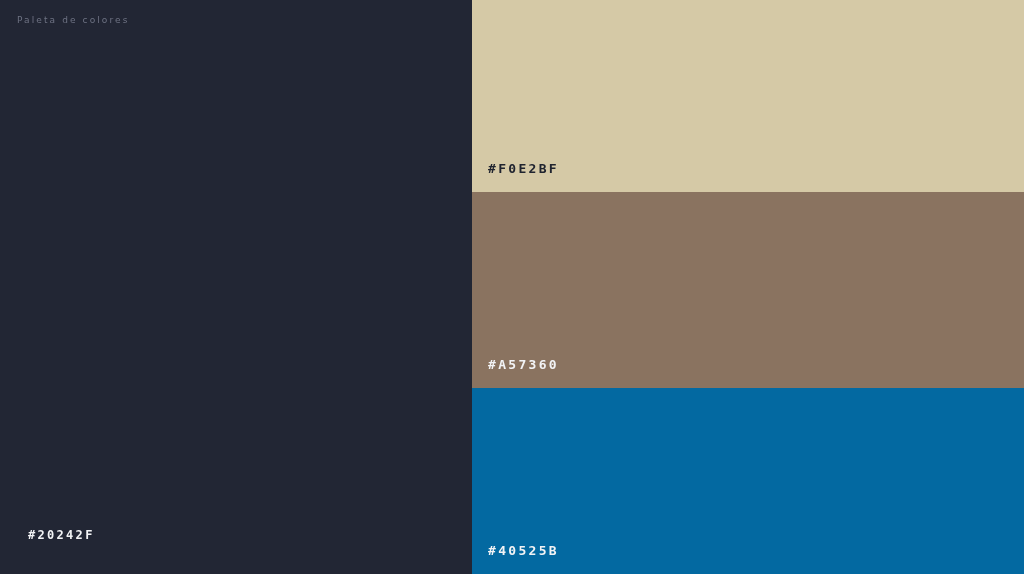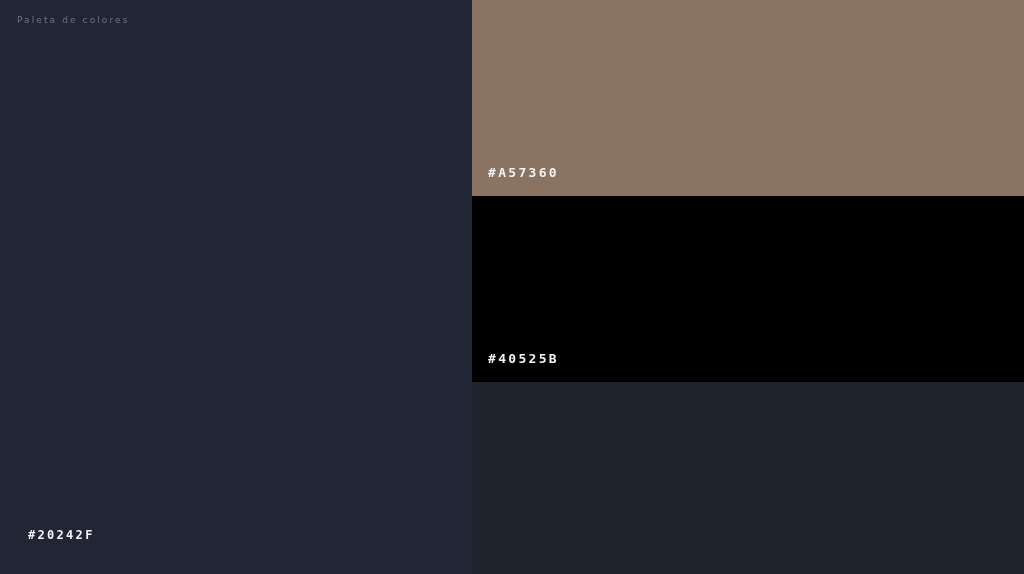--- a/index.html
+++ b/index.html
@@ -99,23 +99,26 @@
 
 <div id="palette-app">
 
   <div class="feature-panel" style="background-color: rgb(34, 38, 52);">
     <div class="palette-title">Paleta de colores</div>
     <div class="feature-hex">#20242F</div>
   </div>
 
   <div class="swatch-stack">
 
+    <div class="swatch swatch-1" style="background-color: rgb(213, 201, 166);">
+      <div class="swatch-hex hex-on-light">#F0E2BF</div>
+    </div>
 
     <div class="swatch swatch-2" style="background-color: rgb(138, 115, 96);">
       <div class="swatch-hex hex-on-dark">#A57360</div>
     </div>
 
-    <div class="swatch swatch-3" style="background-color: #000000;">
+    <div class="swatch swatch-3" style="background-color: #0369a1;">
       <div class="swatch-hex hex-on-dark">#40525B</div>
     </div>
 
   </div>
 </div>
 
 </body></html>

